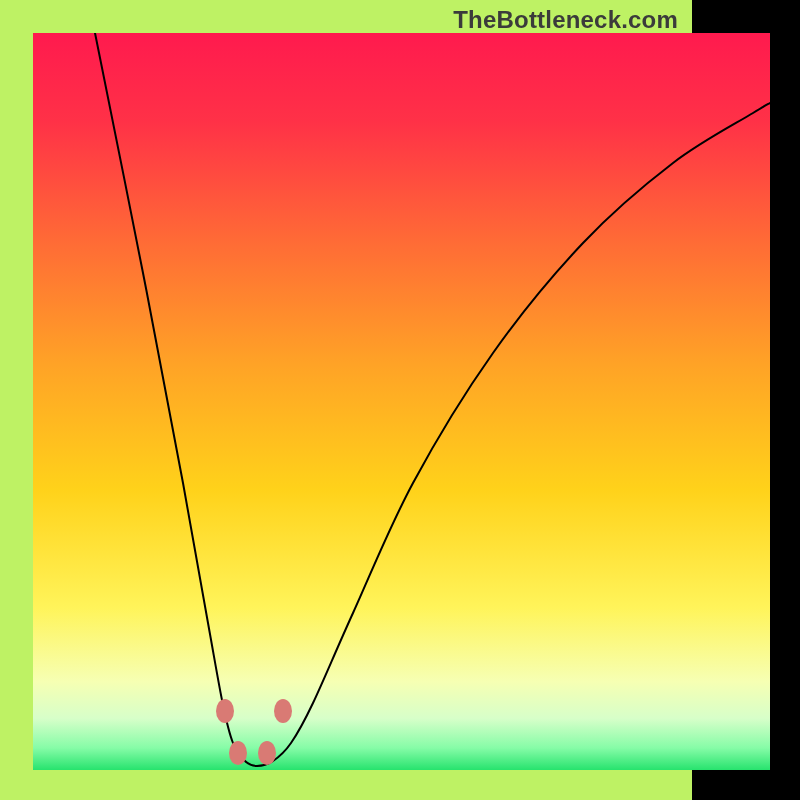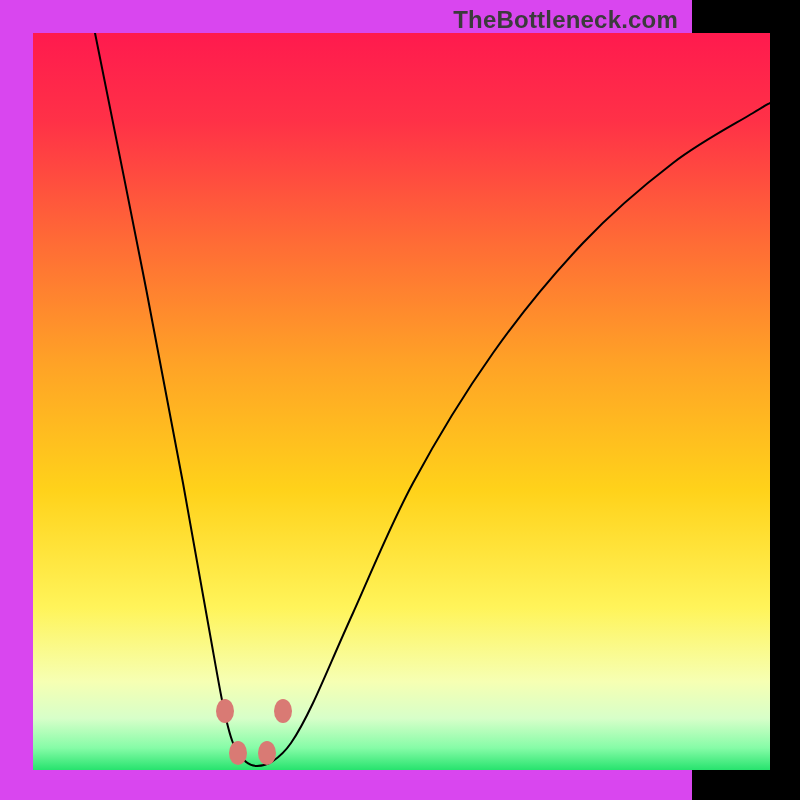--- a/index.html
+++ b/index.html
@@ -1,21 +1,21 @@
 <!DOCTYPE html>
 <html><head>
 <meta charset="utf-8">
 <style>
   * { margin: 0; padding: 0; box-sizing: border-box; }
   html, body { width: 800px; height: 800px; overflow: hidden; background: #000; }
   .frame {
     position: relative;
     width: 692px;
     height: 800px;
-    background: #d946ef;
+    background: #bef264;
   }
   .watermark {
     position: absolute;
     top: 6px;
     right: 14px;
     font-family: Arial, Helvetica, sans-serif;
     font-size: 24px;
     font-weight: 600;
     color: #3b3b3b;
     letter-spacing: 0.2px;

